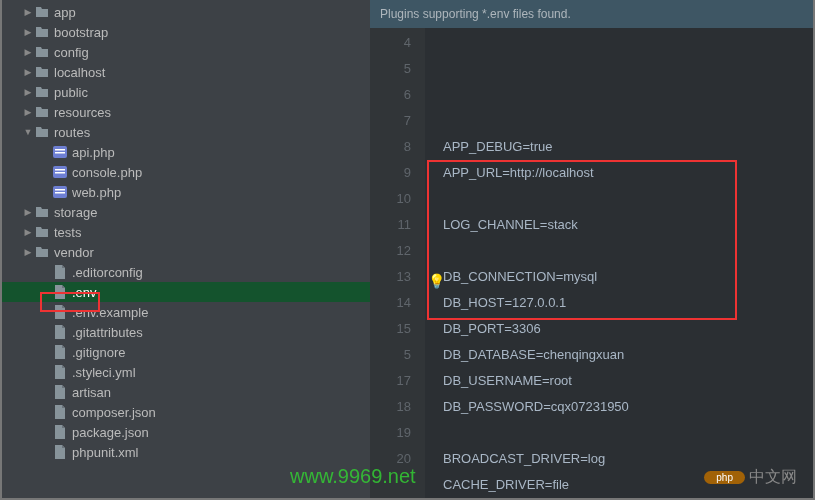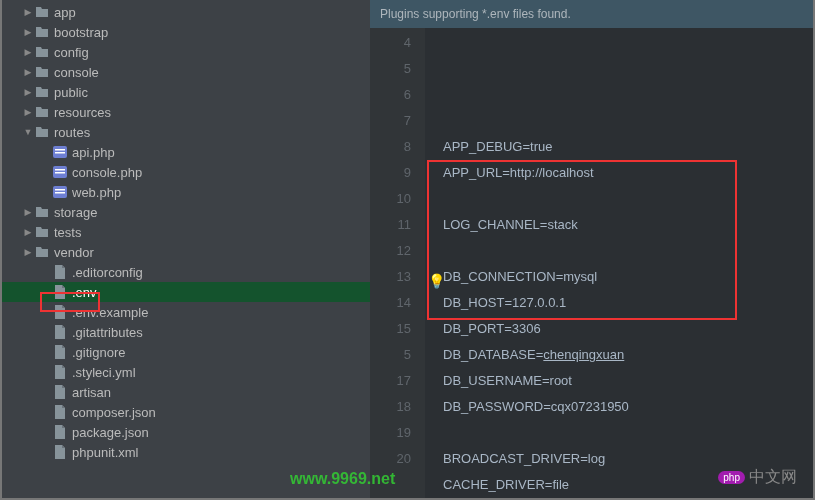--- a/index.html
+++ b/index.html
@@ -12,26 +12,26 @@
 .icon{width:16px;height:16px;display:inline-flex;align-items:center;justify-content:center;margin-right:4px}
 .folder-icon svg{fill:#87939a}
 .file-icon svg{fill:#a0a8b0}
 .php-icon svg{fill:#6e7fd2}
 .red-box{position:absolute;border:2px solid #e33;pointer-events:none}
 .editor{flex:1;display:flex;flex-direction:column;background:#2b2f33}
 .banner{height:24px;background:#3e5664;color:#aeb6bc;padding:14px 10px;font-size:12px;display:flex;align-items:center}
 .code-area{flex:1;display:flex;font-family:'Consolas','Courier New',monospace;font-size:15px;position:relative}
 .gutter{width:55px;background:#313538;text-align:right;padding-right:14px;color:#5f656b;line-height:26px;padding-top:2px}
 .code{flex:1;background:#2b2f33;color:#a9b7c6;line-height:26px;padding-left:18px;padding-top:2px;white-space:pre;position:relative}
-.underline{text-decoration:underline}
+.underline{}
 .bulb{position:absolute;left:3px;top:240px;color:#f5c842;font-size:14px}
 .hl-box{position:absolute;border:2px solid #e33;left:2px;top:132px;width:310px;height:160px;pointer-events:none}
-.watermark{position:absolute;bottom:12px;left:290px;color:#3c3;font-size:16px;font-weight:bold;opacity:.85;pointer-events:none}
+.watermark{position:absolute;bottom:12px;left:290px;color:#3c3;font-size:20px;font-weight:normal;opacity:.85;pointer-events:none}
 .php-badge{position:absolute;bottom:12px;right:18px;pointer-events:none;display:flex;align-items:center;gap:4px}
-.php-badge .pill{background:#a21caf;color:#fff;font-size:10px;padding:1px 5px;border-radius:8px}
+.php-badge .pill{background:#a16207;color:#fff;font-size:10px;padding:1px 12px;border-radius:8px}
 .php-badge .txt{color:#888;font-size:16px}
 </style>
 </head>
 <body>
 
 <div class="sidebar" id="tree">
     <div class="tree-item">
       <span class="spacer" style="width:20px"></span>
       <span class="arrow">▶</span>
       <span class="icon folder-icon">
@@ -62,21 +62,21 @@
       <span>config</span>
     </div>
     <div class="tree-item">
       <span class="spacer" style="width:20px"></span>
       <span class="arrow">▶</span>
       <span class="icon folder-icon">
         <svg width="14" height="12" viewBox="0 0 14 12">
           <path d="M1 1h5l1 2h6v8H1z"></path>
         </svg>
       </span>
-      <span>console</span>
+      <span>localhost</span>
     </div>
     <div class="tree-item">
       <span class="spacer" style="width:20px"></span>
       <span class="arrow">▶</span>
       <span class="icon folder-icon">
         <svg width="14" height="12" viewBox="0 0 14 12">
           <path d="M1 1h5l1 2h6v8H1z"></path>
         </svg>
       </span>
       <span>public</span>

